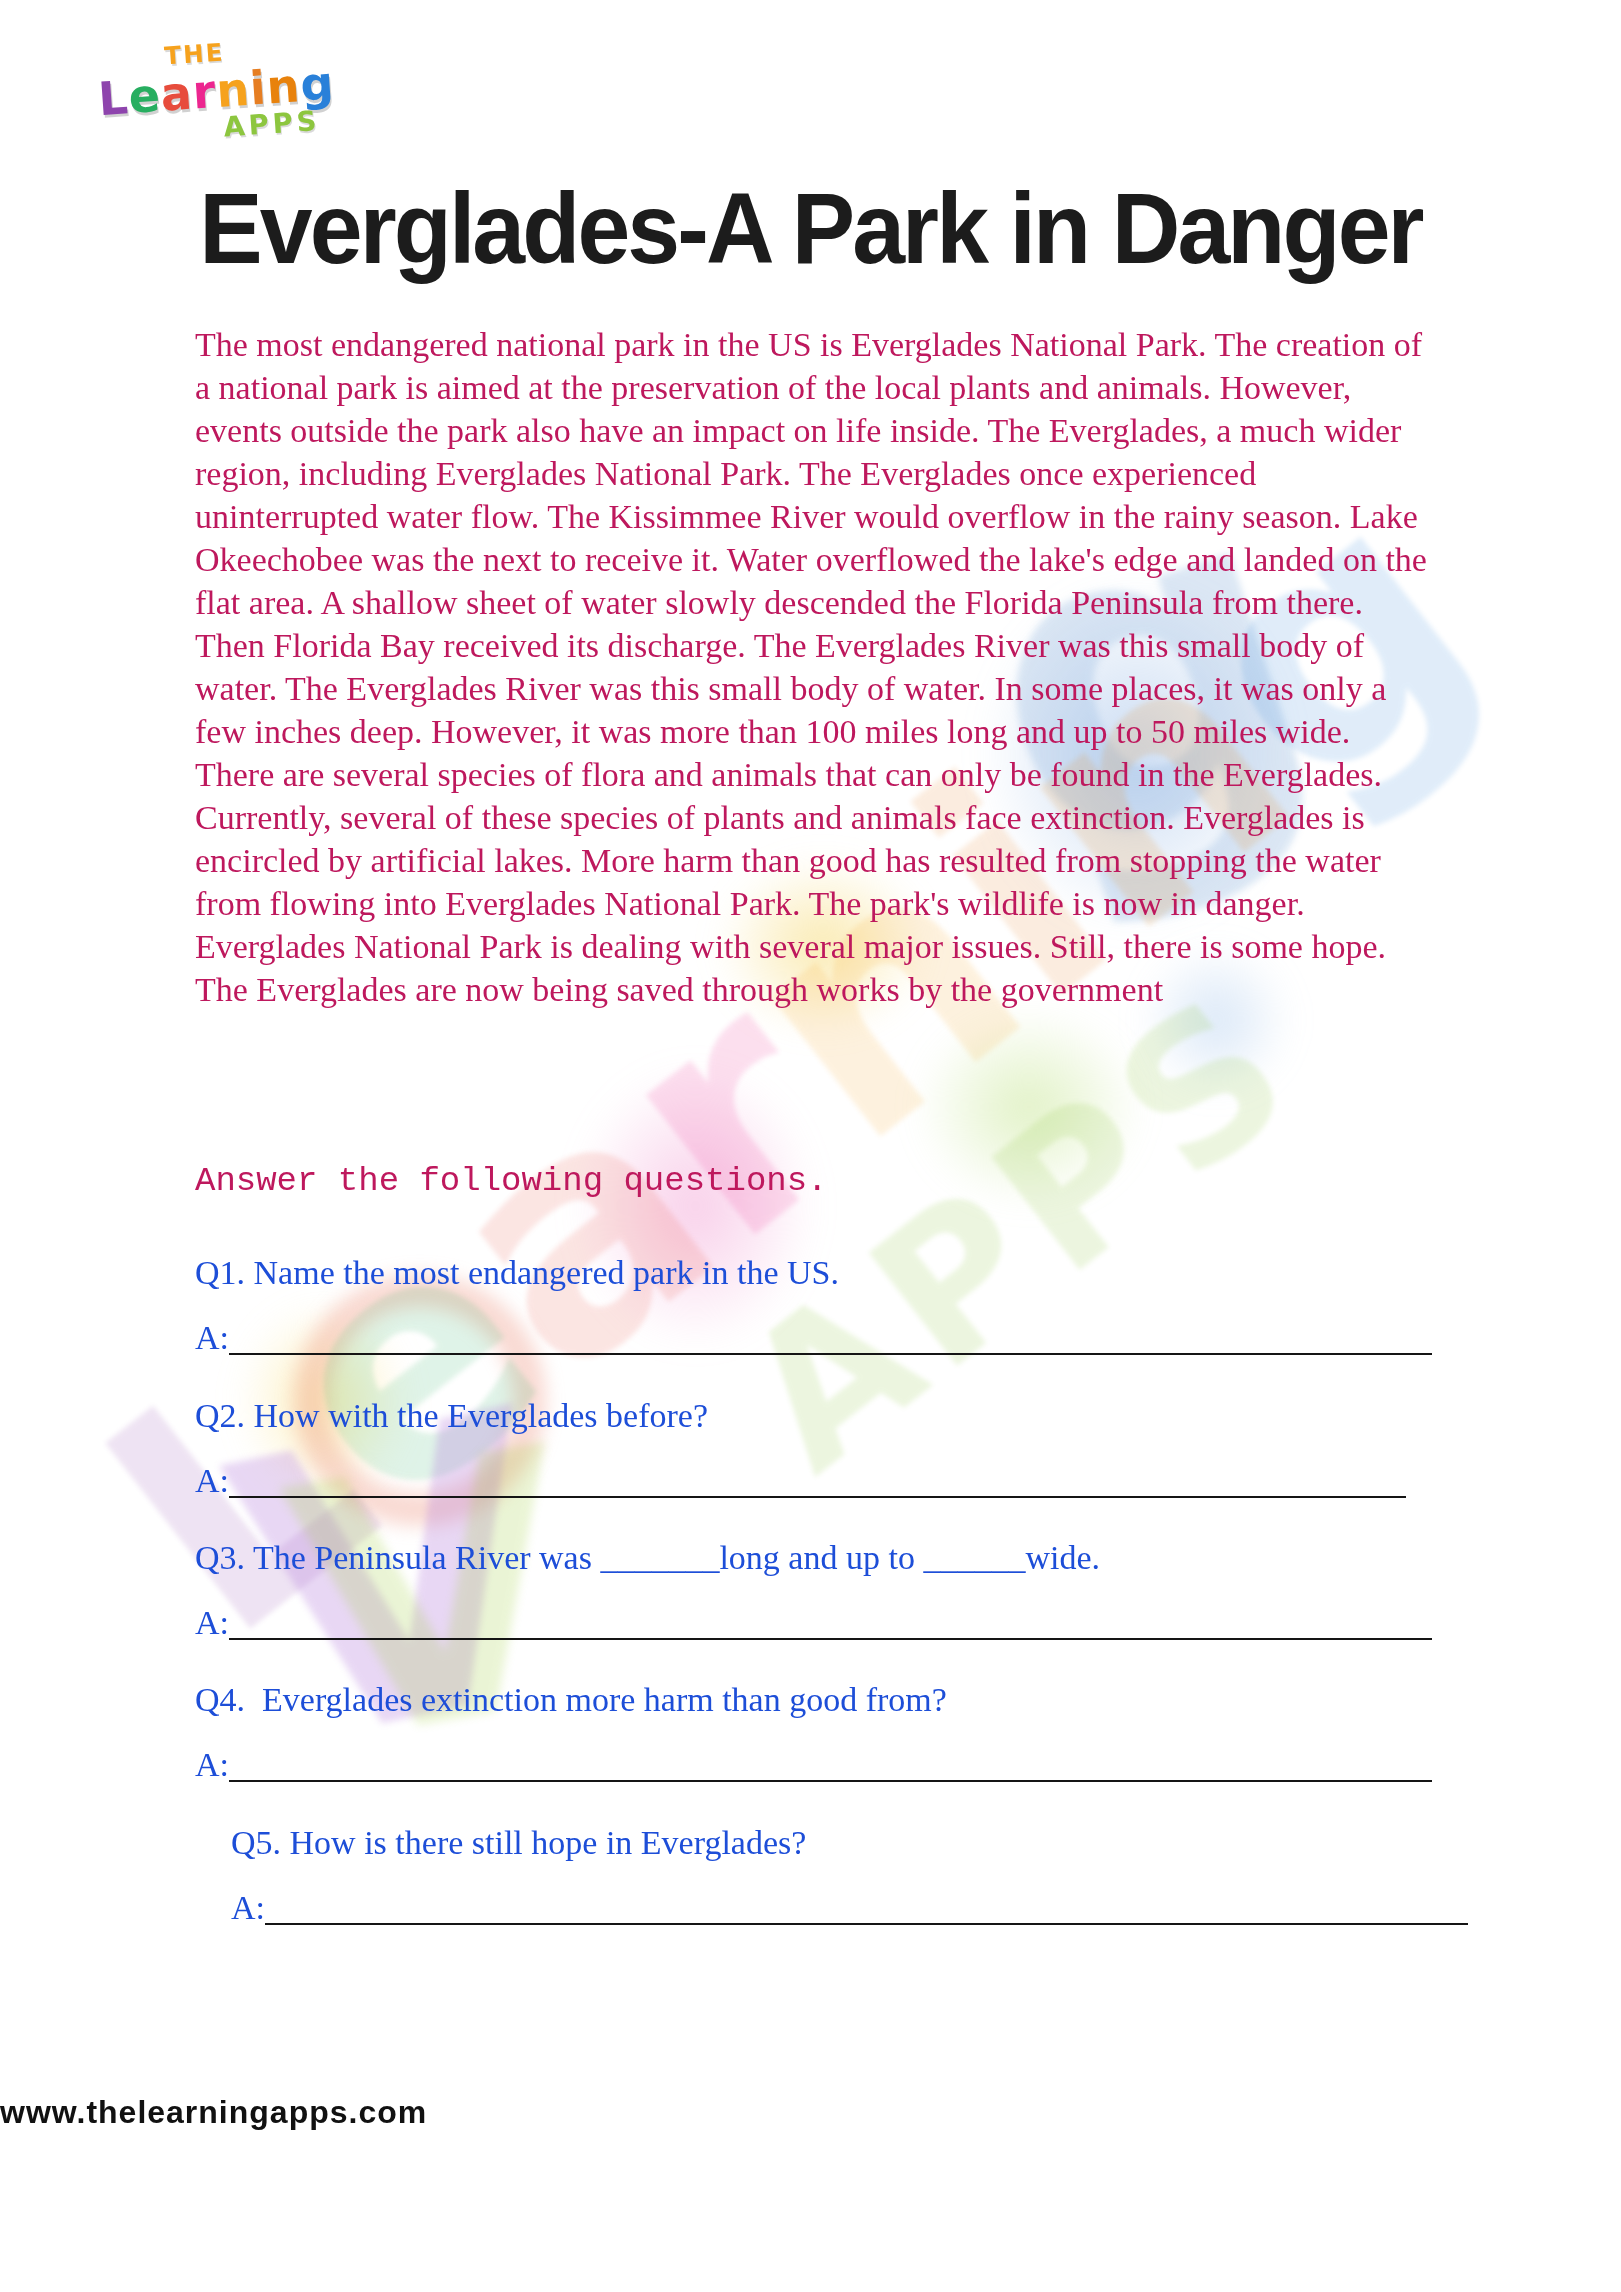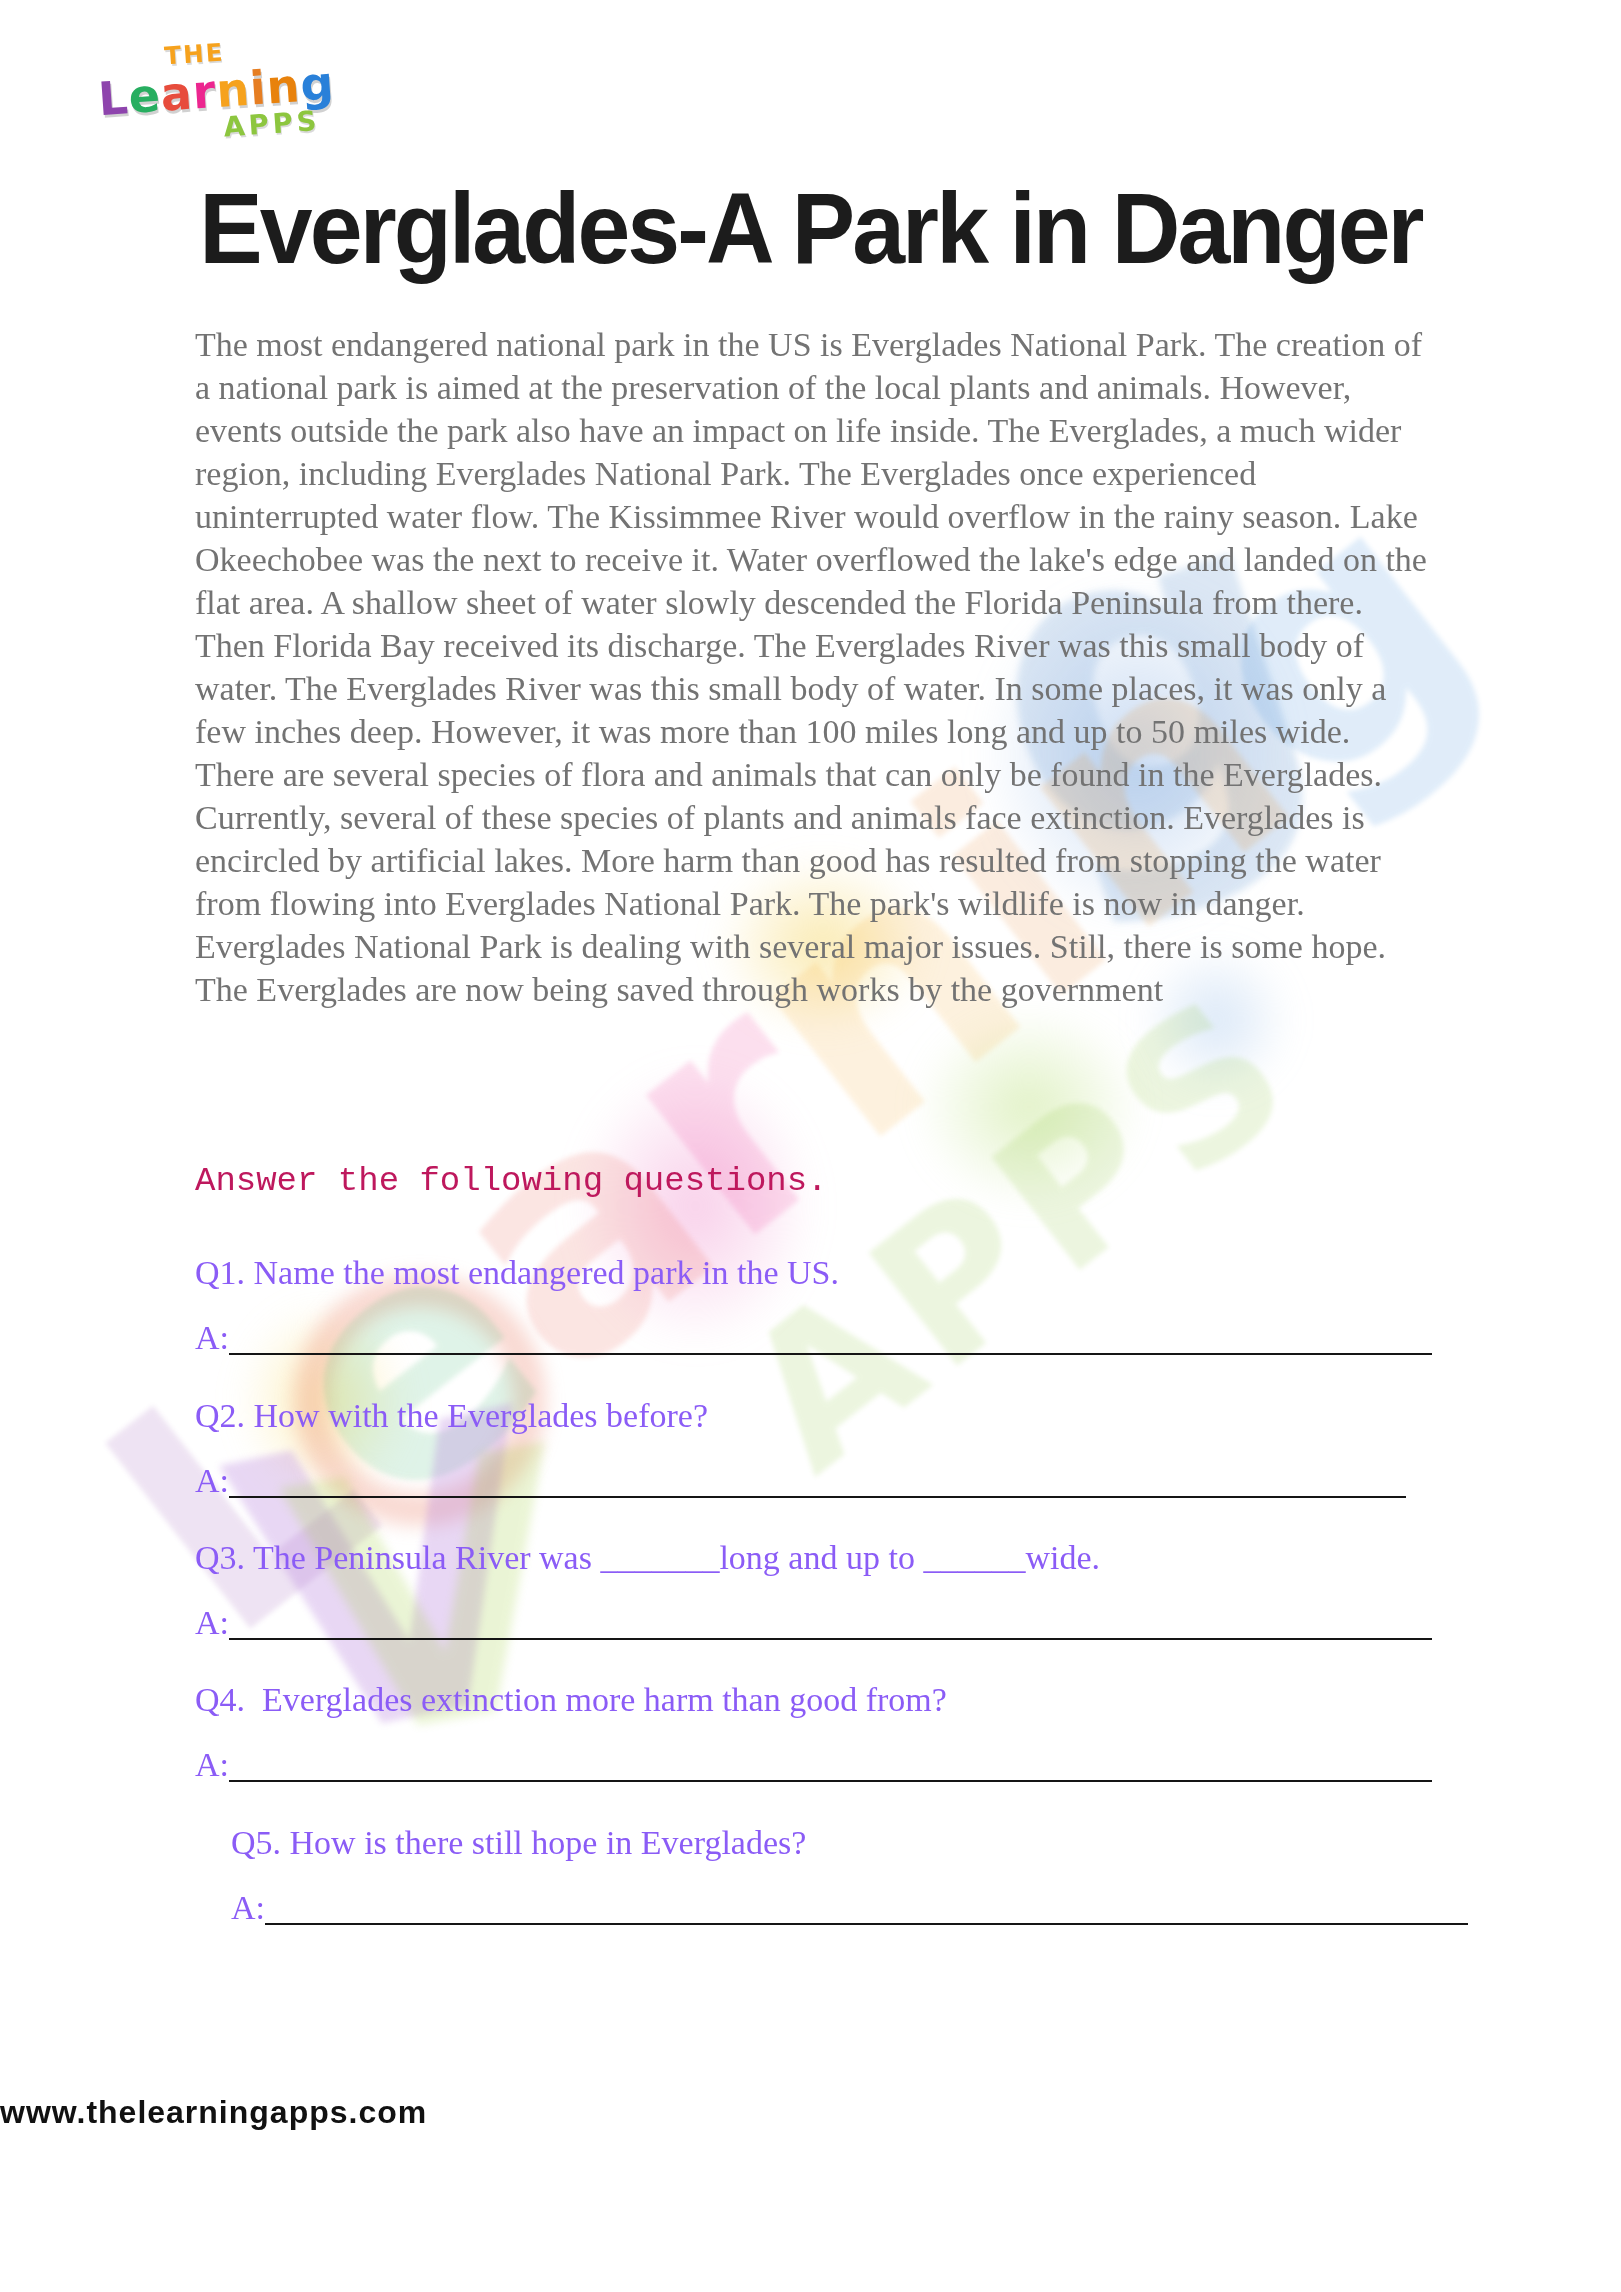--- a/index.html
+++ b/index.html
@@ -40,26 +40,26 @@
 
   h1.title{
     position:absolute;left:0;top:174px;width:100%;margin:0;text-align:center;
     font-family:"Liberation Sans",sans-serif;font-weight:bold;
     font-size:95px;letter-spacing:-2.9px;color:#1c1c1c;
     transform:scaleY(1.06);
   }
 
   .body-text{
     position:absolute;left:195px;top:323px;width:1239px;margin:0;
-    font-size:34px;line-height:43px;text-align:left;color:#737373;
+    font-size:34px;line-height:43px;text-align:left;color:#be185d;
   }
 
   .prompt{position:absolute;left:195px;top:1162px;margin:0;font-size:34px;color:#be185d;font-family:Liberation Mono, monospace;}
 
-  .qblock{position:absolute;left:195px;width:1237px;font-size:34px;color:#8b5cf6;}
+  .qblock{position:absolute;left:195px;width:1237px;font-size:34px;color:#1d4ed8;}
   .q1{top:1251px;} .q2{top:1394px;} .q3{top:1536px;} .q4{top:1678px;} .q5{top:1821px;margin-left:36px;}
   .qtext{line-height:43px;white-space:pre-wrap;}
   .ans{display:flex;align-items:flex-end;margin-top:11.8px;height:49px;}
   .ans-prefix{line-height:1;}
   .ans-line{flex:1;border-bottom:2.9px solid #151515;height:43px;}
   .q2 .ans{width:1211px;}
 
   .footer{
     position:absolute;left:0;top:2094px;width:100%;
     font-family:"Liberation Sans",sans-serif;font-weight:bold;

